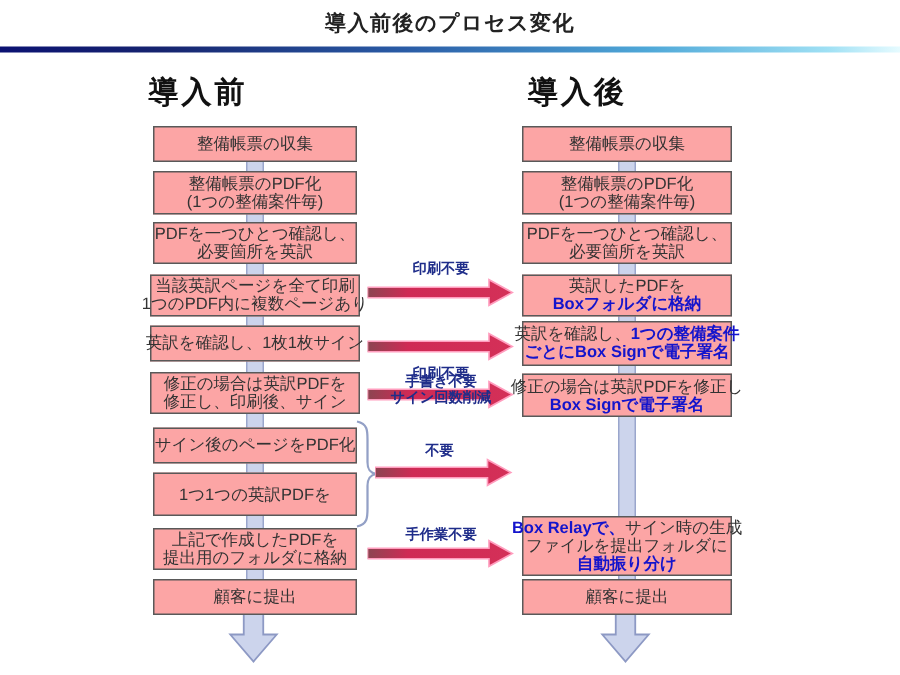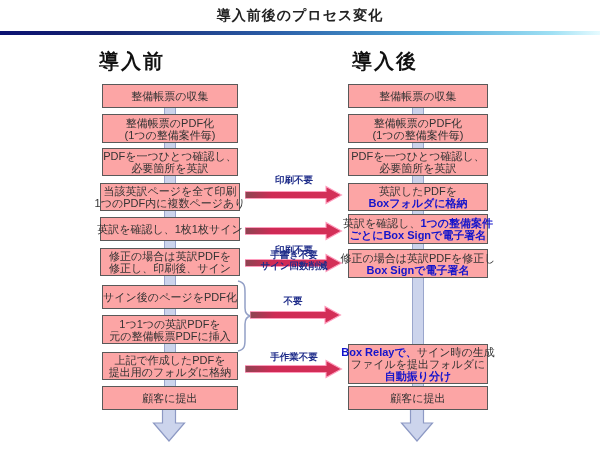--- a/index.html
+++ b/index.html
@@ -75,21 +75,20 @@
   </div>
   <div class="box" style="left:100px;top:248px;width:138px;height:26px;">
     <div class="bl">修正の場合は英訳PDFを</div>
     <div class="bl">修正し、印刷後、サイン</div>
   </div>
   <div class="box" style="left:102px;top:285px;width:134px;height:22px;">
     <div class="bl">サイン後のページをPDF化</div>
   </div>
   <div class="box" style="left:102px;top:315px;width:134px;height:27px;">
     <div class="bl">1つ1つの英訳PDFを</div>
-    <div class="bl">元の整備帳票PDFに挿入</div>
   </div>
   <div class="box" style="left:102px;top:352px;width:134px;height:26px;">
     <div class="bl">上記で作成したPDFを</div>
     <div class="bl">提出用のフォルダに格納</div>
   </div>
   <div class="box" style="left:102px;top:386px;width:134px;height:22px;">
     <div class="bl">顧客に提出</div>
   </div>
 
   <div class="box" style="left:348px;top:84px;width:138px;height:22px;">

